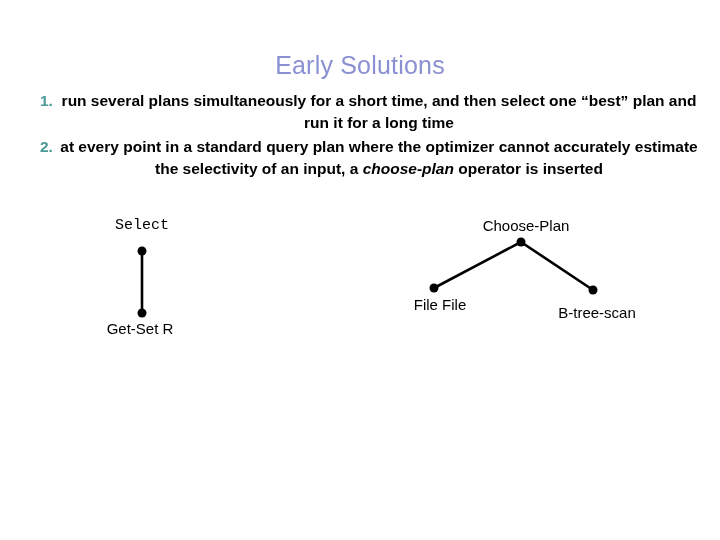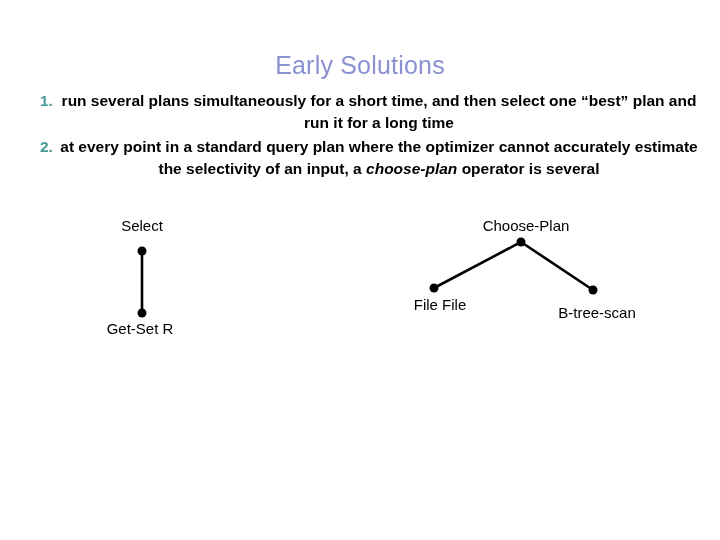--- a/index.html
+++ b/index.html
@@ -100,40 +100,40 @@
 
   <div id="body-list">
 
     <div class="bullet-row">
       <div class="bullet-marker">1.</div>
       <div class="bullet-text"><span>run several plans simultaneously for a short time, and then select one “best” plan and run it for a long time</span><em></em><span></span></div>
     </div>
 
     <div class="bullet-row">
       <div class="bullet-marker">2.</div>
-      <div class="bullet-text"><span>at every point in a standard query plan where the optimizer cannot accurately estimate the selectivity of an input, a </span><em>choose-plan</em><span> operator is several</span></div>
+      <div class="bullet-text"><span>at every point in a standard query plan where the optimizer cannot accurately estimate the selectivity of an input, a </span><em>choose-plan</em><span> operator is inserted</span></div>
     </div>
 
   </div>
 
   <svg id="diagram-svg" viewBox="0 0 720 540">
     <g id="left-diagram-graphics">
       <line x1="142" y1="251" x2="142" y2="313" stroke="#000000" stroke-width="2.6" stroke-linecap="round"></line>
       <circle cx="142" cy="251" r="4.5" fill="#000000"></circle>
       <circle cx="142" cy="313" r="4.5" fill="#000000"></circle>
     </g>
     <g id="right-diagram-graphics">
       <line x1="521" y1="242" x2="434" y2="288" stroke="#000000" stroke-width="2.6" stroke-linecap="round"></line>
       <line x1="521" y1="242" x2="593" y2="290" stroke="#000000" stroke-width="2.6" stroke-linecap="round"></line>
       <circle cx="521" cy="242" r="4.5" fill="#000000"></circle>
       <circle cx="434" cy="288" r="4.5" fill="#000000"></circle>
       <circle cx="593" cy="290" r="4.5" fill="#000000"></circle>
     </g>
   </svg>
 
-  <div class="diagram-label" style="left:142px; top:217px;">Select</div>
+  <div class="diagram-label" style="left:142px; top:217px;font-family:Liberation Mono, monospace;">Select</div>
   <div class="diagram-label" style="left:140px; top:320px;">Get-Set R</div>
 
   <div class="diagram-label" style="left:526px; top:217px;">Choose-Plan</div>
   <div class="diagram-label" style="left:440px; top:296px;">File File</div>
   <div class="diagram-label" style="left:597px; top:304px;text-align:right;">B-tree-scan</div>
 
 </div>
 
 </body></html>

